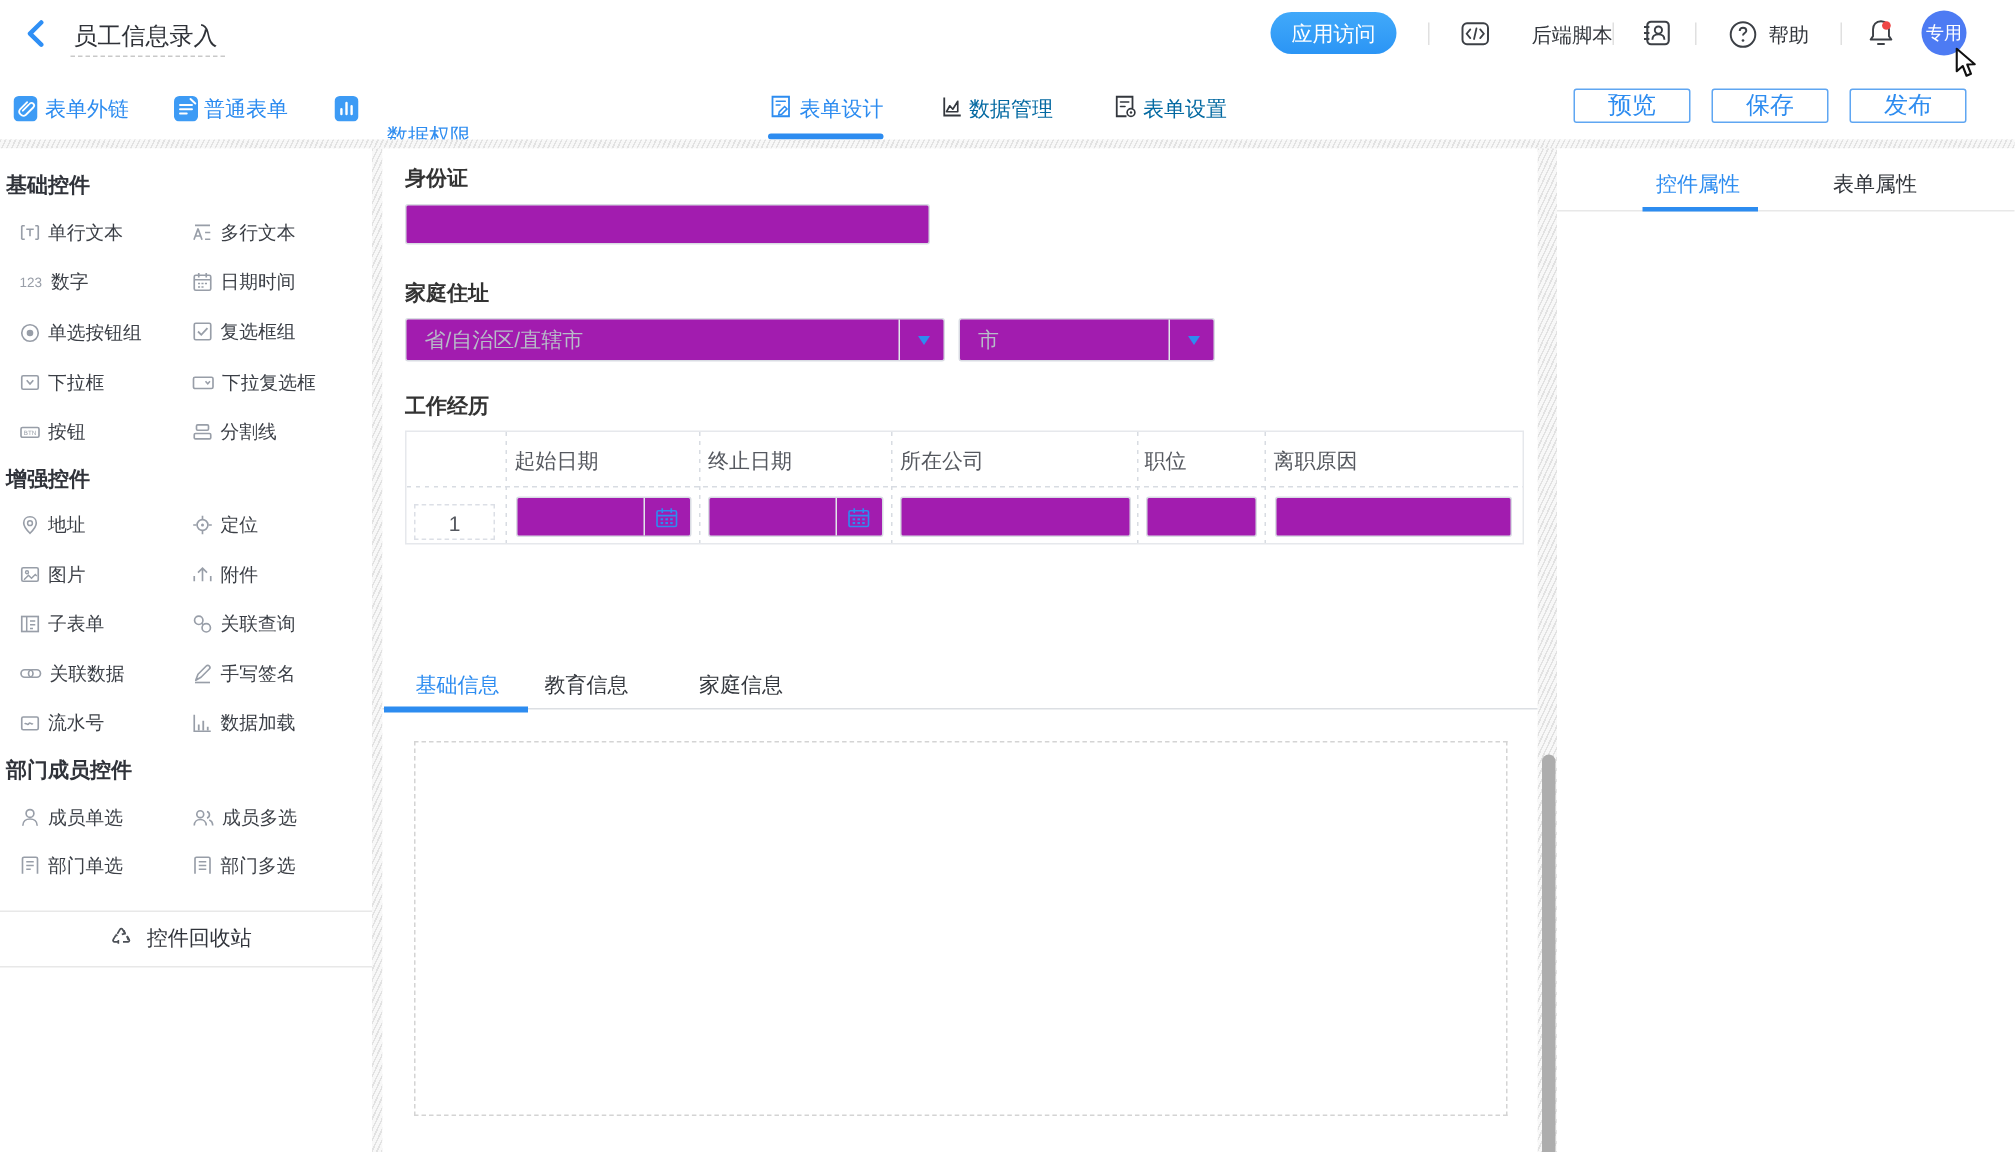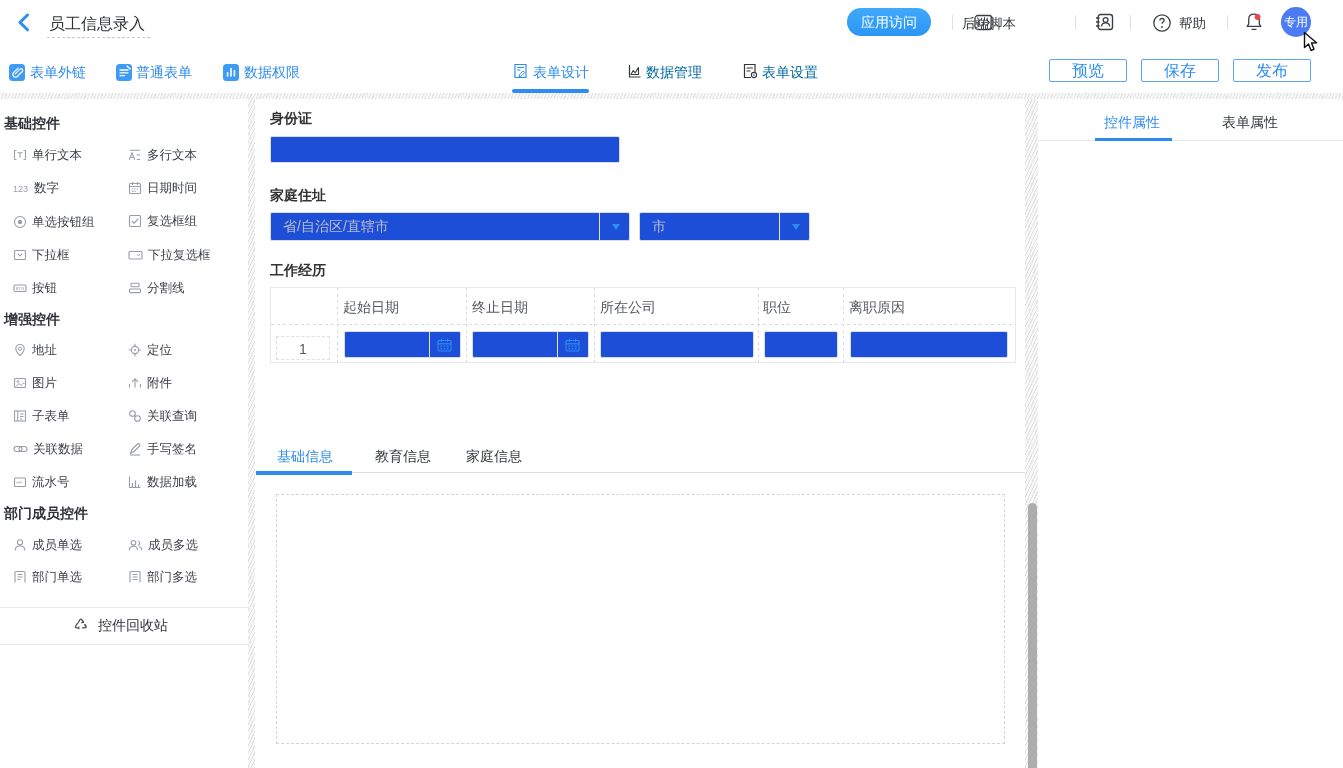--- a/index.html
+++ b/index.html
@@ -6,21 +6,21 @@
 html,body { width:1343px; height:768px; overflow:hidden; background:#fff;
   font-family:"Liberation Sans", sans-serif; }
 .abs { position:absolute; }
 .hatch { background-color:#f8f8f8;
   background-image:repeating-linear-gradient(115deg,#e2e2e2 0 1px,rgba(0,0,0,0) 1px 3px); }
 .blue { color:#2d8cf0 !important; }
 .sit { position:absolute; height:14px; line-height:14px; font-size:12.5px; color:#3b3f46; white-space:nowrap; }
 .sit svg { position:relative; top:-1px; margin-right:5px; vertical-align:middle; }
 .shead { position:absolute; font-size:14px; font-weight:bold; color:#30333a; white-space:nowrap; }
 .lbl { position:absolute; font-size:14px; font-weight:bold; color:#333; }
-.inp { position:absolute; background:#1d4ed8; border:1px solid #d9dce3; border-radius:2px; }
+.inp { position:absolute; background:#a21caf; border:1px solid #d9dce3; border-radius:2px; }
 .ph { font-size:14px; color:#b7bdc8; }
 .tri { width:0; height:0; border-left:4.5px solid transparent; border-right:4.5px solid transparent; border-top:6px solid #2d8cf0; }
 .btn { position:absolute; width:78px; height:23px; border:1px solid #5fa6f2; border-radius:2px;
   color:#2d8cf0; font-size:16px; text-align:center; line-height:21px; background:#fff; }
 .sep { position:absolute; width:1px; height:15px; background:#e0e0e0; top:15px; }
 .hnav { position:absolute; top:15px; height:17px; line-height:17px; font-size:13.5px; color:#33373d; white-space:nowrap; }
 .tnav { position:absolute; top:14px; height:16px; line-height:16px; font-size:14px; color:#0369a1; white-space:nowrap; }
 .th { position:absolute; font-size:14px; color:#55585f; top:200px; }
 </style>
 </head>
@@ -33,21 +33,21 @@
   <div class="abs" style="left:49px;top:14px;font-size:16px;color:#2f3238;">员工信息录入</div>
   <div class="abs" style="left:47px;top:37px;width:103px;border-top:1px dashed #c9c9c9;"></div>
 
   <div class="abs" style="left:847px;top:8px;width:84px;height:28px;border-radius:14px;
     background:linear-gradient(180deg,#41a9fa,#2b95f5);color:#fff;font-size:14px;text-align:center;line-height:28px;">应用访问</div>
   <div class="sep" style="left:952px"></div>
   <svg class="abs" style="left:974px;top:13px" width="19" height="19" viewBox="0 0 19 19">
     <rect x="1" y="2.5" width="17" height="14" rx="3" fill="none" stroke="#3c4046" stroke-width="1.3"></rect>
     <path d="M6.2 6.6 L3.8 9.5 L6.2 12.4 M12.8 6.6 L15.2 9.5 L12.8 12.4 M10.3 6 L8.7 13" fill="none" stroke="#3c4046" stroke-width="1.2" stroke-linecap="round"></path>
   </svg>
-  <div class="hnav" style="left:962px;text-align:right;">后端脚本</div>
+  <div class="hnav" style="left:1021px;text-align:right;">后端脚本</div>
   <div class="sep" style="left:1075px"></div>
   <svg class="abs" style="left:1095px;top:13px" width="19" height="18" viewBox="0 0 19 18">
     <rect x="3.2" y="1.5" width="14.3" height="15" rx="2.5" fill="none" stroke="#3c4046" stroke-width="1.4"></rect>
     <path d="M1 5 h3.6 M1 9 h3.6 M1 13 h3.6" stroke="#3c4046" stroke-width="1.4"></path>
     <circle cx="10.6" cy="7" r="2.4" fill="none" stroke="#3c4046" stroke-width="1.3"></circle>
     <path d="M6.6 13.5 c0-2.4 1.8-3.6 4-3.6 s4 1.2 4 3.6" fill="none" stroke="#3c4046" stroke-width="1.3"></path>
   </svg>
   <div class="sep" style="left:1130px"></div>
   <svg class="abs" style="left:1152px;top:13px" width="20" height="20" viewBox="0 0 20 20">
     <circle cx="10" cy="10" r="8.2" fill="none" stroke="#3c4046" stroke-width="1.3"></circle>
@@ -74,21 +74,21 @@
   <div class="tnav blue" style="left:30px;">表单外链</div>
   <svg class="abs" style="left:116px;top:14px" width="16" height="17" viewBox="0 0 16 17">
     <rect width="16" height="17" rx="3.5" fill="#3d9bf5"></rect>
     <path d="M11 2 L14.2 5 M4 6 H12 M4 8.8 H12 M4 11.6 H8.5" stroke="#fff" stroke-width="1.3" stroke-linecap="round"></path>
   </svg>
   <div class="tnav blue" style="left:136px;">普通表单</div>
   <svg class="abs" style="left:223px;top:14px" width="16" height="17" viewBox="0 0 16 17">
     <rect width="16" height="17" rx="3.5" fill="#3d9bf5"></rect>
     <path d="M4.6 12 V8.8 M8 12 V4.6 M11.4 12 V6.8" stroke="#fff" stroke-width="1.6" stroke-linecap="round"></path>
   </svg>
-  <div class="tnav blue" style="left:244px;">数据权限</div>
+  <div class="tnav blue" style="left:258px;margin-top:18px;">数据权限</div>
 
   <svg class="abs" style="left:514px;top:13px" width="13" height="16" viewBox="0 0 13 16">
     <path d="M1 1.5 H12 V14.5 H1 z" fill="none" stroke="#2d8cf0" stroke-width="1.2"></path>
     <path d="M3.5 4.5 H9.5 M3.5 7 H6" stroke="#2d8cf0" stroke-width="1.1" stroke-linecap="round"></path>
     <path d="M5.5 11.6 l3.6-3.6 1.6 1.6 -3.6 3.6 -2 0.4 z" fill="none" stroke="#2d8cf0" stroke-width="1"></path>
   </svg>
   <div class="tnav blue" style="left:533px;font-size:14px;">表单设计</div>
   <div class="abs" style="left:512px;top:39px;width:77px;height:3.5px;border-radius:2px;background:#2d8cf0;"></div>
   <svg class="abs" style="left:628px;top:14px" width="14" height="14" viewBox="0 0 14 14">
     <path d="M1.5 1 V13 H12.5" fill="none" stroke="#33373d" stroke-width="1.2"></path>
@@ -295,21 +295,21 @@
           <rect x="6.6" y="10" width="1.7" height="1.4"></rect>
           <rect x="9.8" y="10" width="1.7" height="1.4"></rect>
         </g>
     </svg>
   </div>
   <div class="inp" style="left:345px;top:232px;width:154px;height:27px;"></div>
   <div class="inp" style="left:509px;top:232px;width:74px;height:27px;"></div>
   <div class="inp" style="left:595px;top:232px;width:158px;height:27px;"></div>
 
   <div class="abs blue" style="left:22px;top:349px;font-size:14px;">基础信息</div>
-  <div class="abs" style="left:120px;top:349px;font-size:14px;color:#33373d;">教育信息</div>
+  <div class="abs" style="left:108px;top:349px;font-size:14px;color:#33373d;">教育信息</div>
   <div class="abs" style="left:211px;top:349px;font-size:14px;color:#33373d;">家庭信息</div>
   <div class="abs" style="left:0;top:373px;width:770px;border-top:1px solid #dcdfe3;"></div>
   <div class="abs" style="left:1px;top:372px;width:96px;height:4px;background:#2d8cf0;"></div>
 
   <div class="abs" style="left:21px;top:395px;width:729px;height:250px;border:1px dashed #d4d4d4;"></div>
 </div>
 
 <div class="abs" style="left:1038px;top:99px;width:305px;height:669px;background:#fff;">
   <div class="abs blue" style="left:66px;top:15px;font-size:14px;">控件属性</div>
   <div class="abs" style="left:184px;top:15px;font-size:14px;color:#33373d;">表单属性</div>

